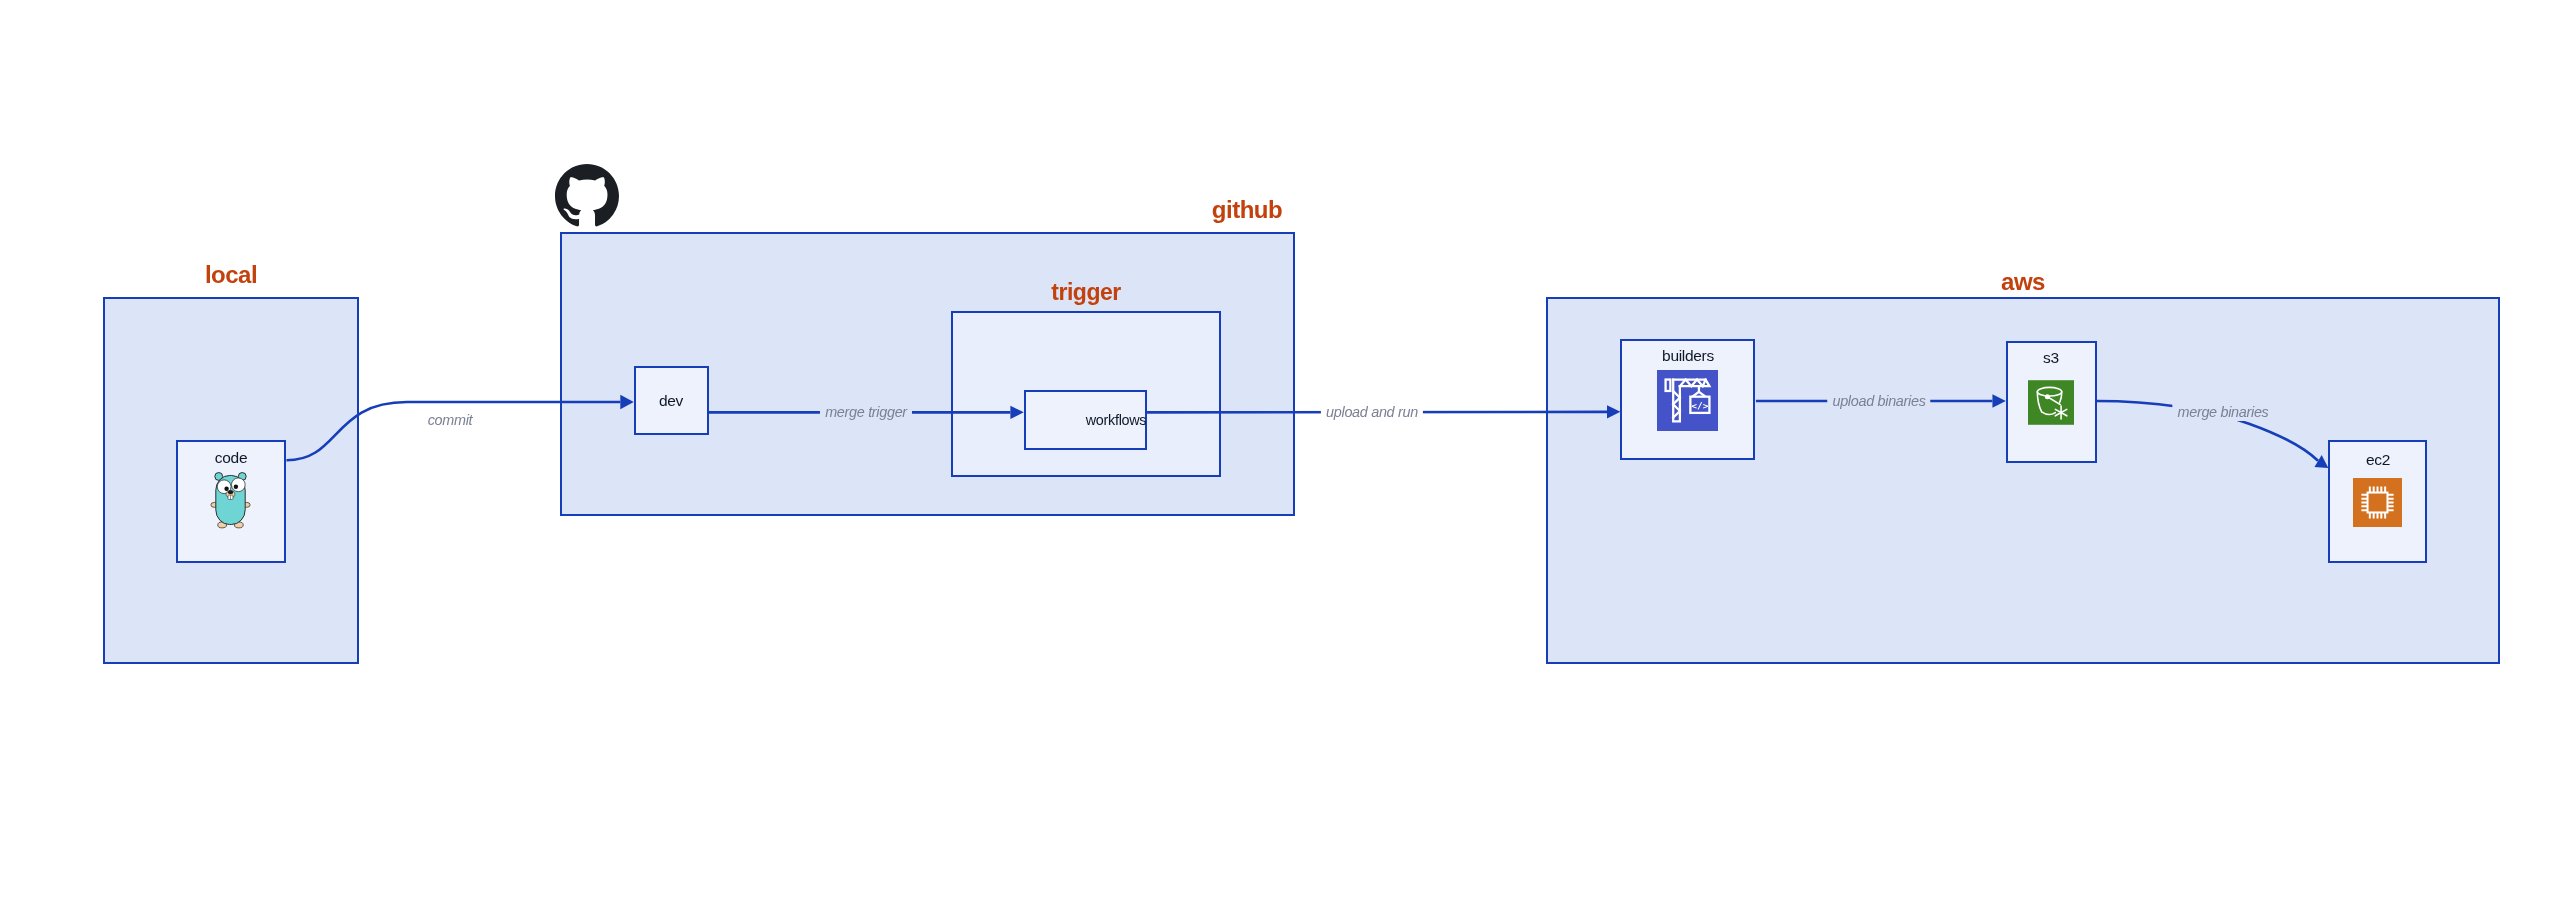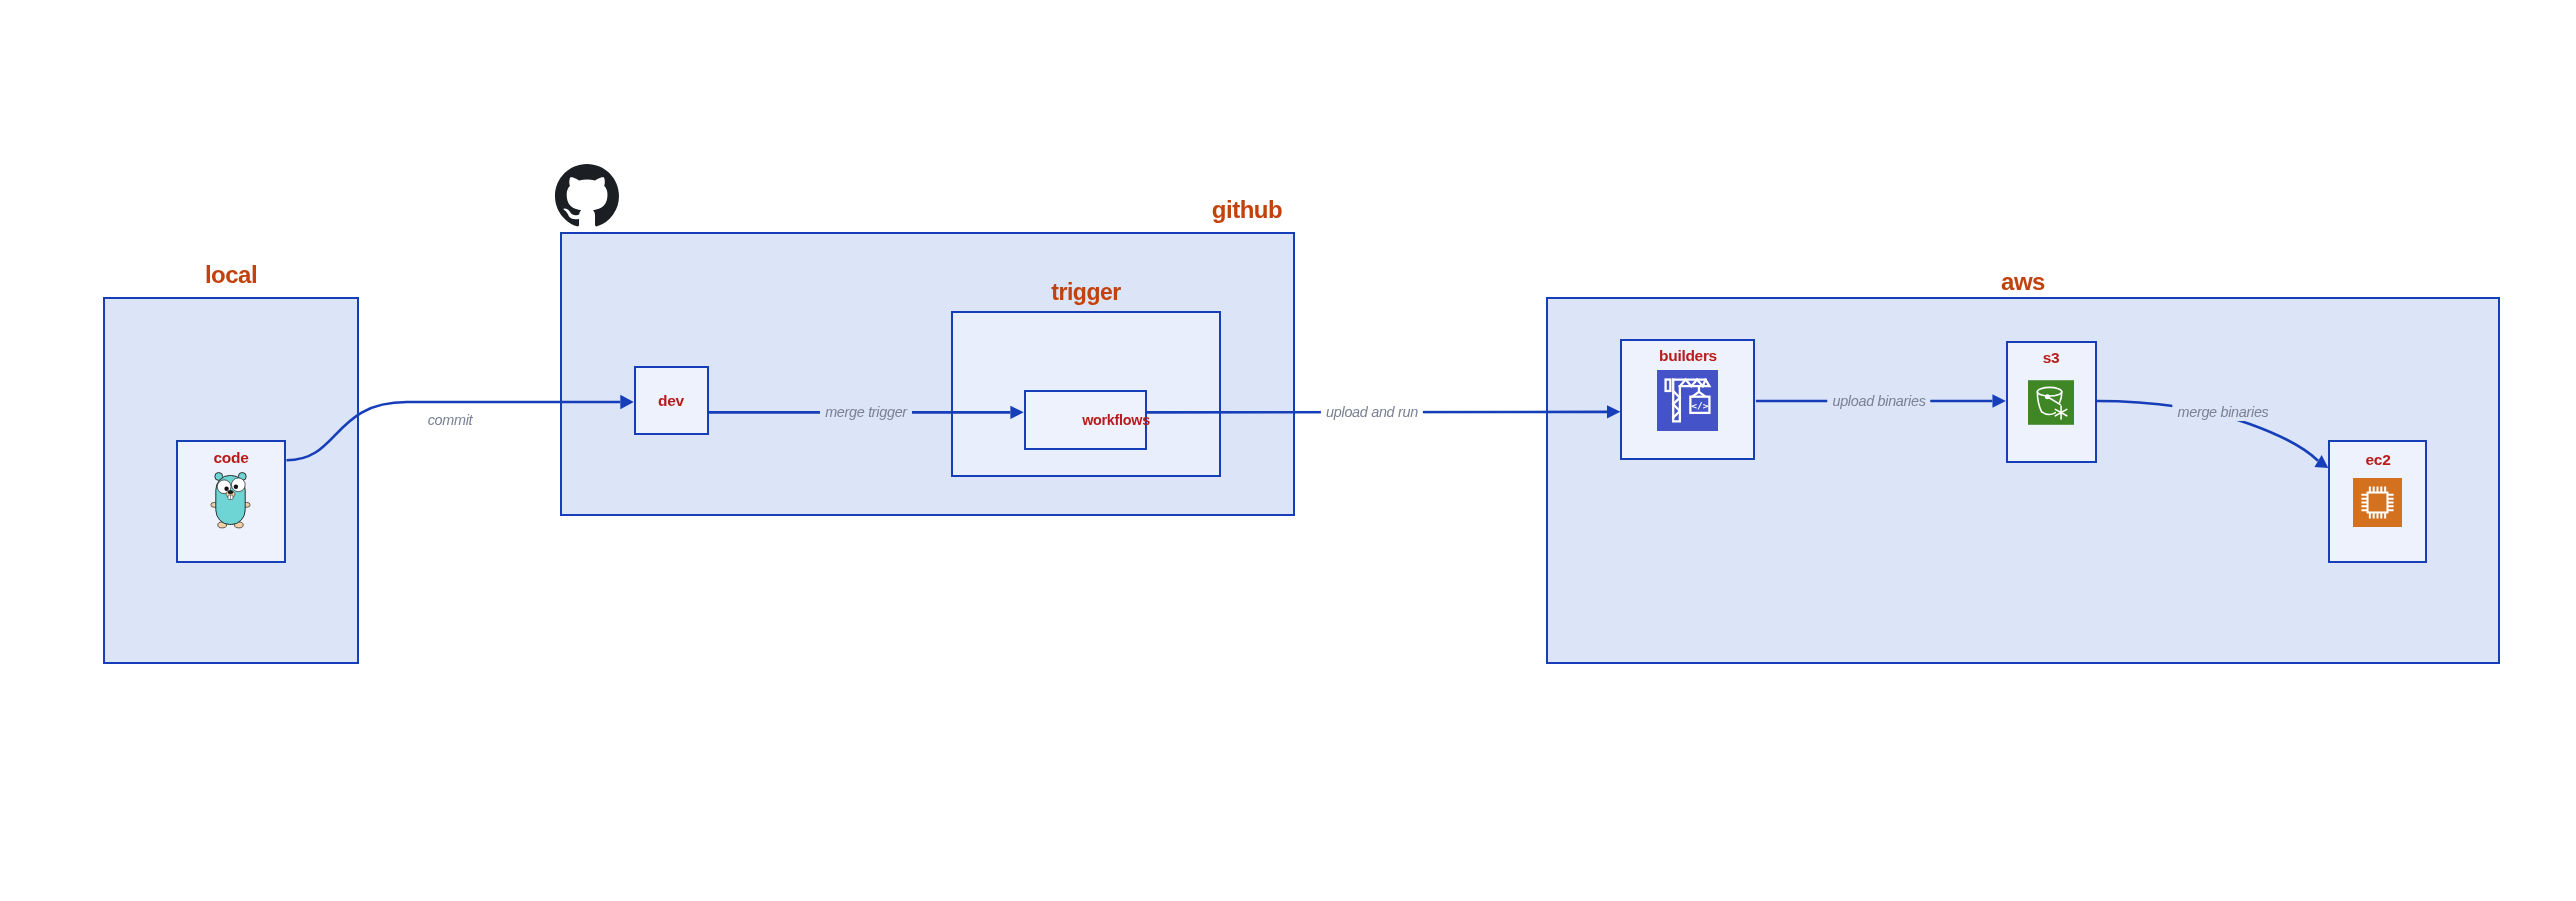--- a/index.html
+++ b/index.html
@@ -5,22 +5,22 @@
   html,body { margin:0; padding:0; background:#ffffff; }
   body { width:2604px; height:902px; font-family:"Liberation Sans", sans-serif; }
   .canvas { position:relative; width:2604px; height:902px; background:#ffffff; overflow:hidden; }
 
   .container-box { position:absolute; background:#dce4f7; border:2.6px solid #163eb8; box-sizing:border-box; }
   .sub-box       { position:absolute; background:#e8eefb; border:2.6px solid #163eb8; box-sizing:border-box; }
   .node-box      { position:absolute; background:#eef2fc; border:2.1px solid #163eb8; box-sizing:border-box; }
 
   .container-label { position:absolute; transform:translate(-50%,-50%); font-size:24px; font-weight:700;
                      color:#c2410c; letter-spacing:-0.5px; white-space:nowrap; }
-  .node-label      { position:absolute; transform:translate(-50%,-50%); font-size:15.5px; font-weight:700;
-                     color:#b91c1c; letter-spacing:-0.3px; white-space:nowrap; }
+  .node-label      { position:absolute; transform:translate(-50%,-50%); font-size:15.5px; font-weight:400;
+                     color:#0f172a; letter-spacing:-0.3px; white-space:nowrap; }
   .edge-label      { position:absolute; transform:translate(-50%,-50%); font-size:14.4px; font-style:italic;
                      color:#7b8194; white-space:nowrap; padding:1px 5.2px; z-index:6; letter-spacing:-0.3px; }
   .bg-white  { background:#ffffff; }
   .bg-fill   { background:#dce4f7; }
 
   .title { position:absolute; left:1302px; top:689px; transform:translateX(-50%);
            font-size:31px; font-weight:600; color:#10172e; letter-spacing:-0.5px;
            border-bottom:3.6px solid #10172e; padding:0 2.1px 3.1px 2.1px; white-space:nowrap; }
 
   .icon { position:absolute; }

